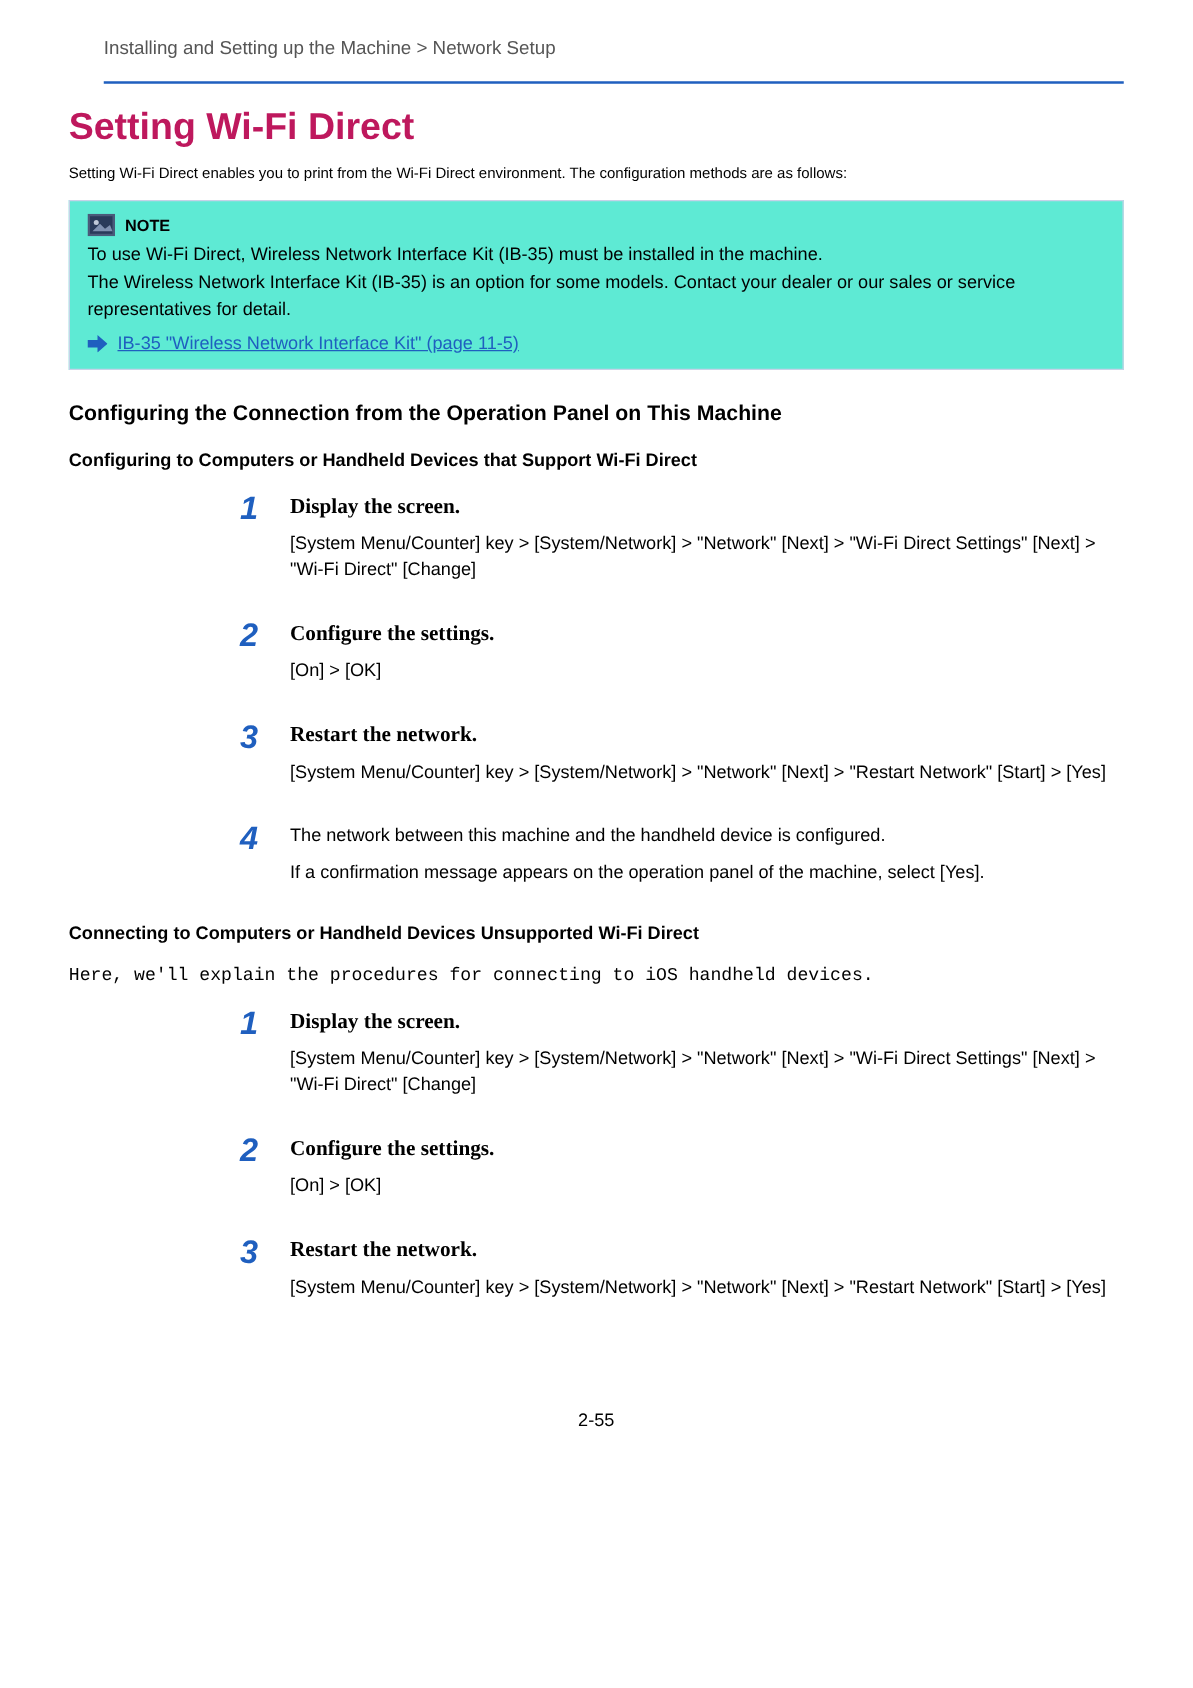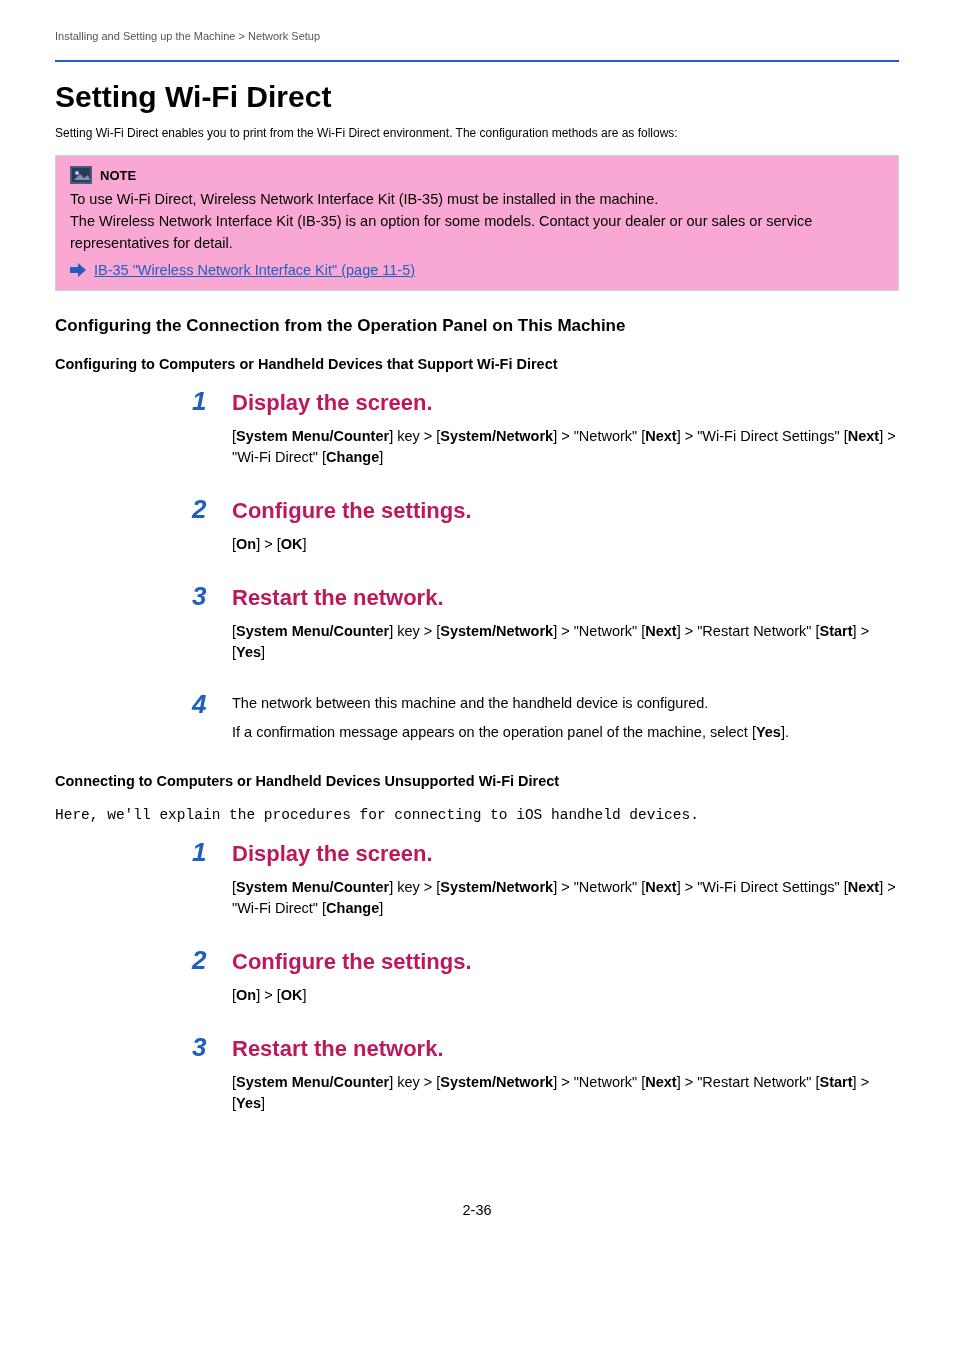--- a/index.html
+++ b/index.html
@@ -4,41 +4,42 @@
   <style>
     * { margin: 0; padding: 0; box-sizing: border-box; }
     body {
       font-family: Arial, Helvetica, sans-serif;
       width: 954px;
       background: #fff;
       color: #000;
       padding: 30px 55px 50px 55px;
     }
     .breadcrumb {
-      font-size: 11px;
+      font-size: 15px;
       color: #555;
       margin-bottom: 8px;
       padding-bottom: 18px;
       border-bottom: 2px solid #1f5fbf;
+      margin-left: 28px;
     }
     .h1-title {
       font-size: 30px;
       font-weight: bold;
-      color: #000000;
+      color: #be185d;
       margin-top: 18px;
       margin-bottom: 12px;
       font-family: Arial, sans-serif;
     }
     .intro {
       font-size: 12px;
       color: #000;
       margin-bottom: 15px;
     }
     .note-box {
-      background: #f9a8d4;
+      background: #5eead4;
       border: 1px solid #c6d2e8;
       padding: 10px 26px 12px 14px;
       margin-bottom: 25px;
     }
     .note-header {
       display: flex;
       align-items: center;
       margin-bottom: 5px;
     }
     .note-icon {
@@ -105,33 +106,33 @@
       width: 40px;
       flex-shrink: 0;
       line-height: 1;
       font-family: Arial, sans-serif;
       margin-top: -2px;
     }
     .step-content {
       flex: 1;
     }
     .step-title {
-      font-size: 22px;
+      font-size: 17px;
       font-weight: 900;
-      color: #be185d;
+      color: #000000;
       margin-bottom: 10px;
-      font-family: Liberation Sans, sans-serif;
+      font-family: Liberation Serif, serif;
     }
     .step-detail {
       font-size: 14.5px;
       color: #000;
       line-height: 1.45;
       margin-bottom: 8px;
     }
-    .step-detail b { font-weight: bold; }
+    .step-detail b { font-weight: normal; }
     .page-num {
       text-align: center;
       font-size: 14.5px;
       color: #000;
       margin-top: 80px;
     }
   </style>
 </head>
 <body>
 
@@ -224,13 +225,13 @@
 </div>
 
 <div class="step-row">
   <div class="step-num">3</div>
   <div class="step-content">
     <div class="step-title">Restart the network.</div>
     <div class="step-detail">[<b>System Menu/Counter</b>] key &gt; [<b>System/Network</b>] &gt; "Network" [<b>Next</b>] &gt; "Restart Network" [<b>Start</b>] &gt; [<b>Yes</b>]</div>
   </div>
 </div>
 
-<div class="page-num">2-36</div>
+<div class="page-num">2-55</div>
 
 </body></html>

